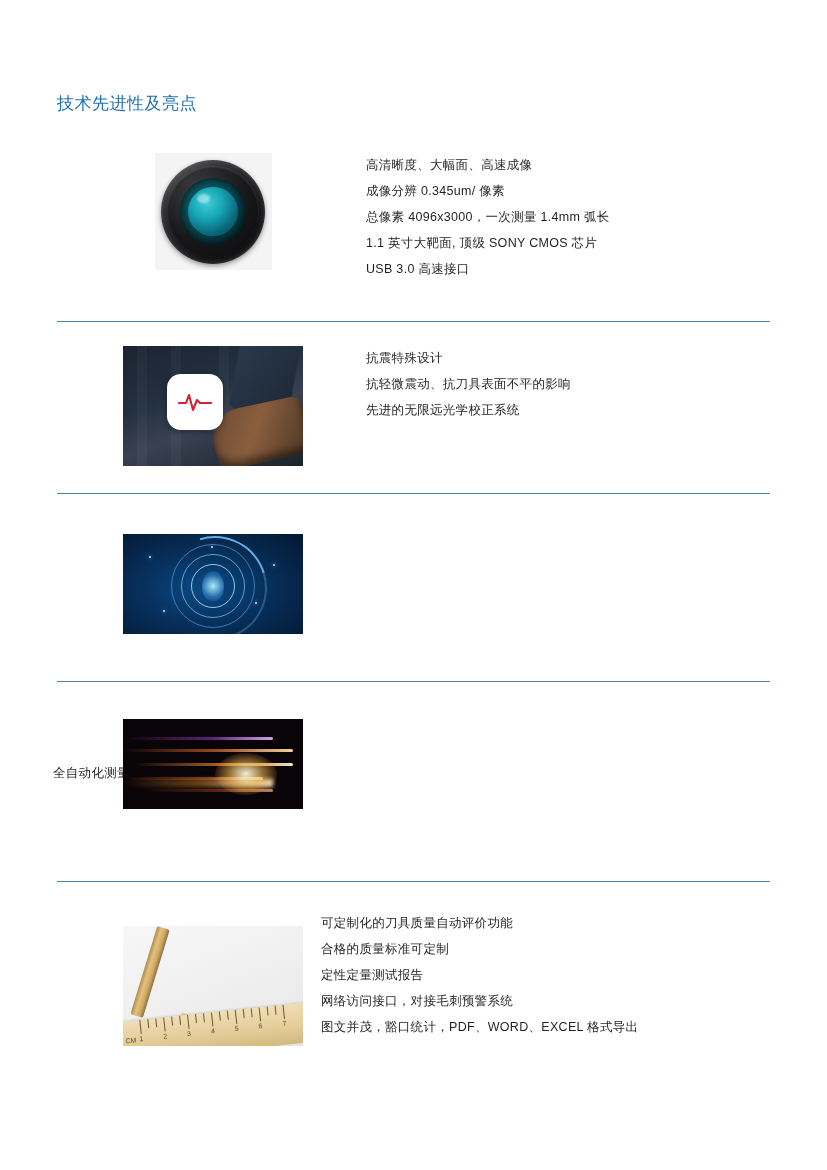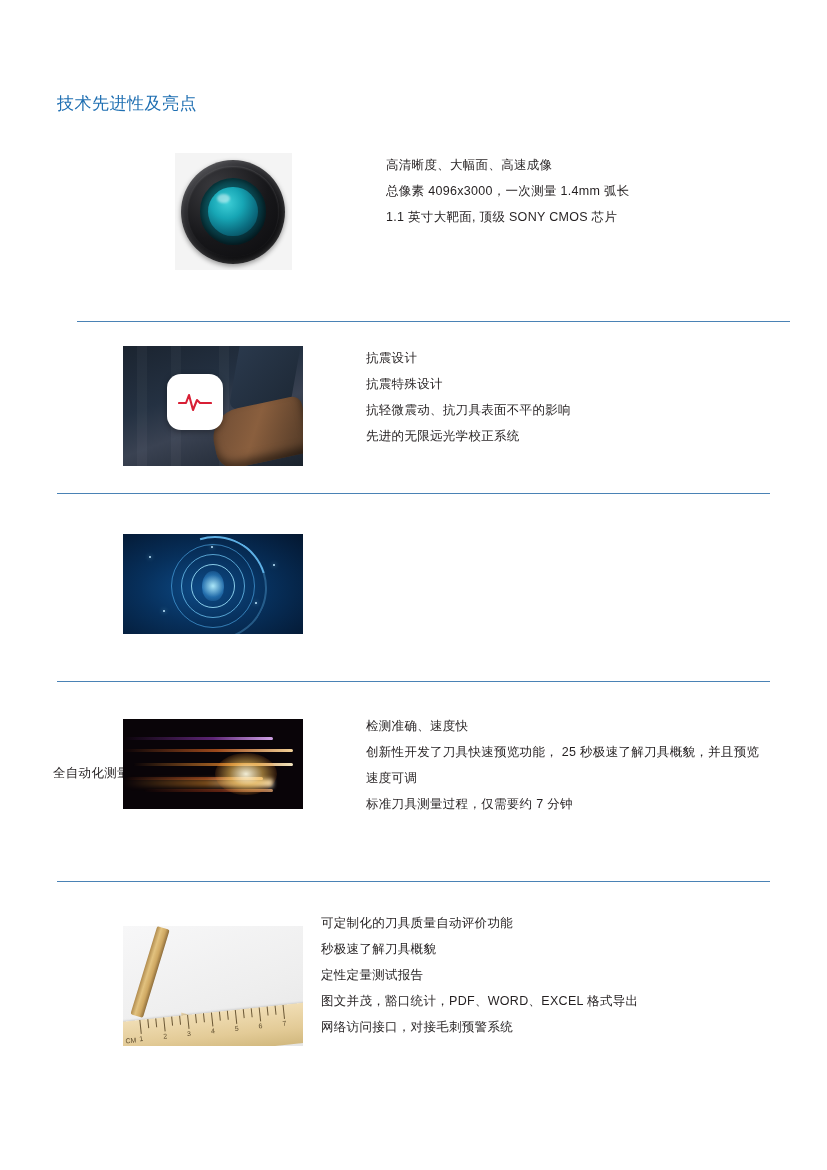--- a/index.html
+++ b/index.html
@@ -348,55 +348,56 @@
 </style>
 </head>
 <body>
 
 <div class="page">
 
   <div class="page-title">技术先进性及亮点</div>
 
   <div class="sections">
 
-    <div class="section" style="height:185px;margin-left:20px;">
+    <div class="section" style="height:185px;">
       <div class="media" style="padding-top:13px;">
         <div class="lens-box">
           <div class="lens-outer">
             <div class="lens-mid">
               <div class="lens-inner"></div>
             </div>
           </div>
         </div>
       </div>
       <div class="text-col" style="padding-top:12px;">
         <div class="line">高清晰度、大幅面、高速成像</div>
+        <div class="line">成像分辨 0.345um/ 像素</div>
         <div class="line">总像素 4096x3000，一次测量 1.4mm 弧长</div>
         <div class="line">1.1 英寸大靶面, 顶级 SONY CMOS 芯片</div>
+        <div class="line">USB 3.0 高速接口</div>
       </div>
       <div class="divider" style="top:181px;"></div>
     </div>
 
     <div class="section" style="height:175px;">
       <div class="media" style="padding-top:21px;">
         <div class="shock-box">
           <div class="stripe" style="left:14px;"></div>
           <div class="stripe" style="left:48px;"></div>
           <div class="stripe" style="left:96px;"></div>
           <div class="leg"></div>
           <div class="boot"></div>
           <div class="shock-icon">
             <svg width="34" height="22" viewBox="0 0 34 22" aria-hidden="true">
               <polyline points="1,12 8,12 11,4 15,19 19,9 22,12 33,12" fill="none" stroke="#d81f35" stroke-width="2.1" stroke-linecap="round" stroke-linejoin="round"></polyline>
             </svg>
           </div>
         </div>
       </div>
       <div class="text-col" style="padding-top:20px;">
-        <div class="line">抗震设计</div>
         <div class="line">抗震特殊设计</div>
         <div class="line">抗轻微震动、抗刀具表面不平的影响</div>
         <div class="line">先进的无限远光学校正系统</div>
       </div>
       <div class="divider" style="top:168px;"></div>
     </div>
 
     <div class="section" style="height:188px;flex-direction:column;">
       <div class="media" style="padding-top:34px;">
         <div class="auto-box">
@@ -422,25 +423,20 @@
       <div class="media" style="padding-top:31px;">
         <div class="speed-box">
           <div class="trail" style="left:0; top:18px; width:150px; background:linear-gradient(90deg, rgba(120,40,160,0) 0%, rgba(150,60,190,0.6) 60%, rgba(230,180,255,0.9) 100%);"></div>
           <div class="trail" style="left:0; top:30px; width:170px; background:linear-gradient(90deg, rgba(200,60,30,0) 0%, rgba(235,110,40,0.65) 55%, rgba(255,220,160,0.95) 100%);"></div>
           <div class="trail" style="left:10px; top:44px; width:160px; background:linear-gradient(90deg, rgba(255,90,20,0) 0%, rgba(255,150,50,0.7) 60%, rgba(255,240,200,0.95) 100%);"></div>
           <div class="trail" style="left:0; top:58px; width:140px; background:linear-gradient(90deg, rgba(180,50,30,0) 0%, rgba(220,90,40,0.5) 60%, rgba(255,200,140,0.85) 100%);"></div>
           <div class="trail" style="left:20px; top:70px; width:130px; background:linear-gradient(90deg, rgba(140,30,20,0) 0%, rgba(200,70,30,0.45) 60%, rgba(255,180,120,0.7) 100%);"></div>
           <div class="beam"></div>
           <div class="glow"></div>
         </div>
-      </div>
-      <div class="text-col" style="padding-top:25px;">
-        <div class="line">检测准确、速度快</div>
-        <div class="line">创新性开发了刀具快速预览功能， 25 秒极速了解刀具概貌，并且预览速度可调</div>
-        <div class="line">标准刀具测量过程，仅需要约 7 分钟</div>
       </div>
       <div class="divider" style="top:193px;"></div>
     </div>
 
     <div class="section" style="height:170px;">
       <div class="media" style="padding-top:38px;">
         <div class="ruler-box">
           <div class="pencil"></div>
           <div class="tip"></div>
           <div class="lead"></div>
@@ -470,21 +466,21 @@
             <div class="num" style="left:70px;">3</div>
             <div class="num" style="left:94px;">4</div>
             <div class="num" style="left:118px;">5</div>
             <div class="num" style="left:142px;">6</div>
             <div class="num" style="left:166px;">7</div>
           </div>
         </div>
       </div>
       <div class="text-col" style="padding-top:22px;margin-left:8px;">
         <div class="line">可定制化的刀具质量自动评价功能</div>
-        <div class="line">秒极速了解刀具概貌</div>
+        <div class="line">合格的质量标准可定制</div>
         <div class="line">定性定量测试报告</div>
+        <div class="line">网络访问接口，对接毛刺预警系统</div>
         <div class="line">图文并茂，豁口统计，PDF、WORD、EXCEL 格式导出</div>
-        <div class="line">网络访问接口，对接毛刺预警系统</div>
       </div>
     </div>
 
   </div>
 </div>
 
 </body></html>

